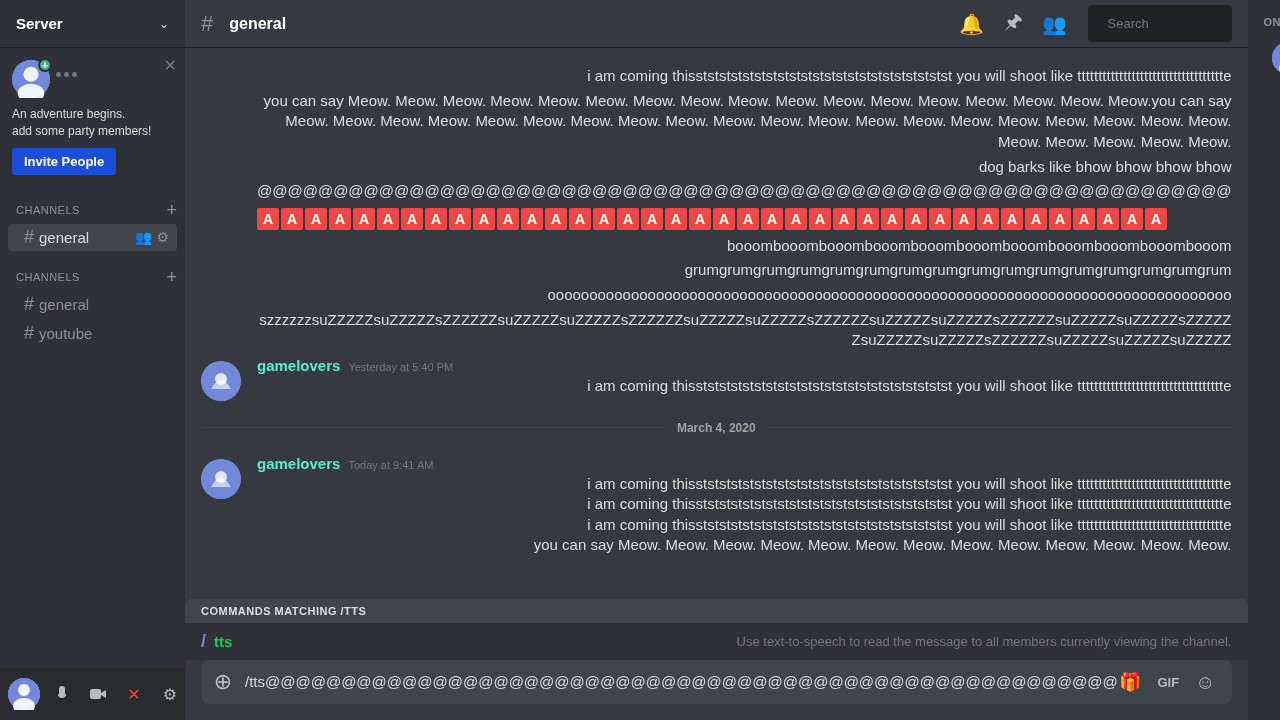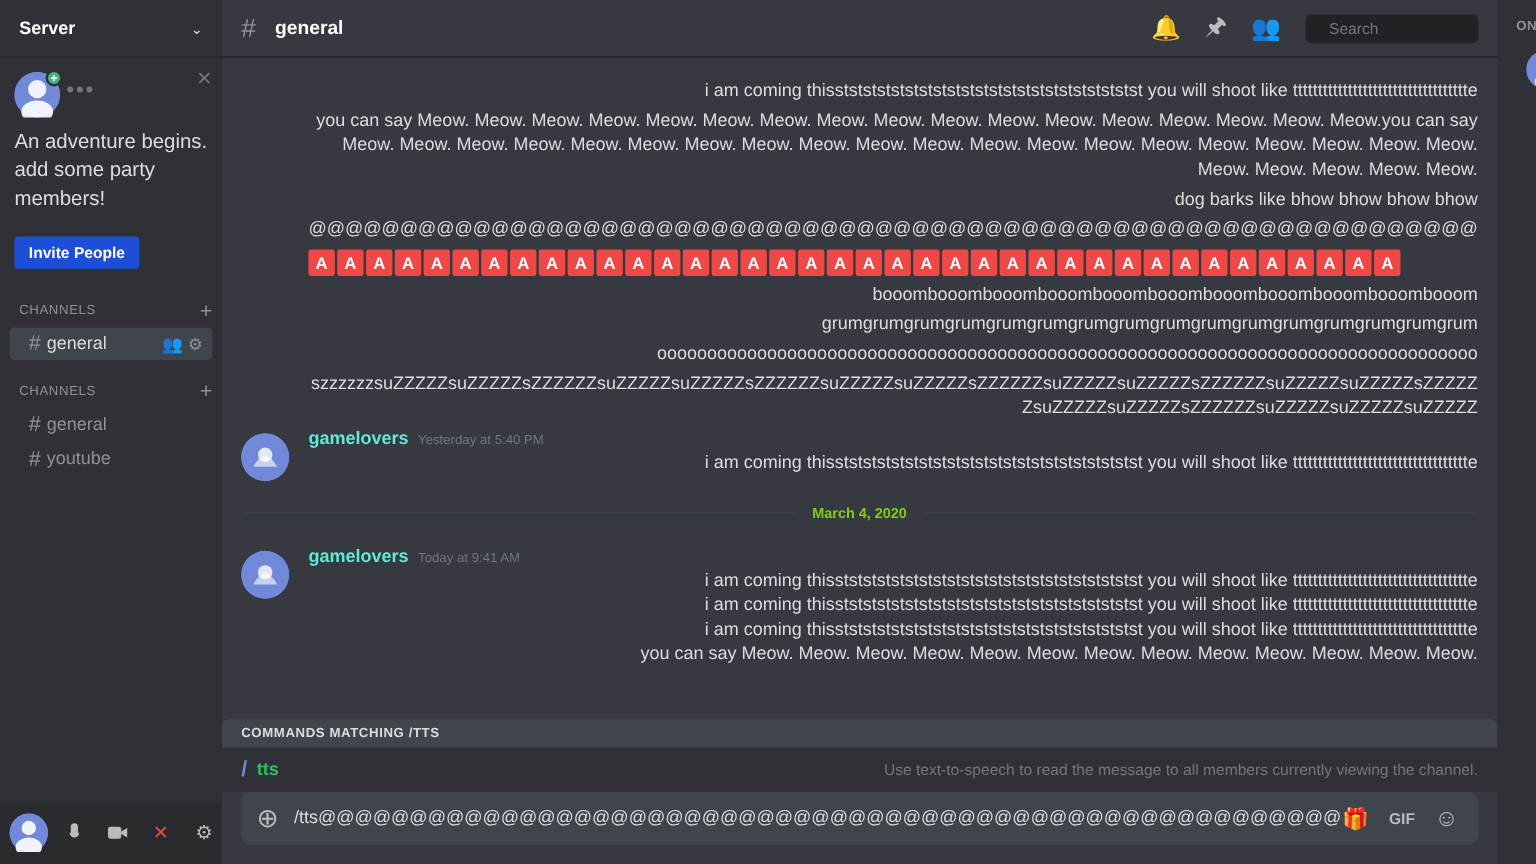--- a/index.html
+++ b/index.html
@@ -116,24 +116,24 @@
     }
 
     .dot {
       width: 5px;
       height: 5px;
       border-radius: 50%;
       background: #72767d;
     }
 
     .promo-text {
-      font-size: 17px;
+      font-size: 12px;
       color: #dcddde;
       line-height: 1.4;
-      margin-bottom: 20px;
+      margin-bottom: 8px;
     }
 
     .invite-btn {
       background: #1d4ed8;
       color: #fff;
       border: none;
       border-radius: 3px;
       padding: 6px 12px;
       font-size: 13px;
       font-weight: 600;
@@ -287,21 +287,21 @@
       color: #b9bbbe;
       font-size: 20px;
       cursor: pointer;
     }
 
     .search-box {
       background: #202225;
       border-radius: 4px;
       padding: 4px 20px;
       width: 144px;
-      height: 24px;
+      height: 37px;
       display: flex;
       align-items: center;
       cursor: text;
     }
 
     .search-placeholder {
       color: #72767d;
       font-size: 13px;
     }
 
@@ -412,21 +412,21 @@
 
     .date-divider-line {
       flex: 1;
       height: 1px;
       background: #40444b;
     }
 
     .date-divider-text {
       font-size: 12px;
       font-weight: 600;
-      color: #84cc16;
+      color: #a3a3a3;
       flex-shrink: 0;
     }
 
     
     .right-sidebar {
       width: 240px;
       background: #2f3136;
       flex-shrink: 0;
       padding: 16px 0;
       height: 720px;

